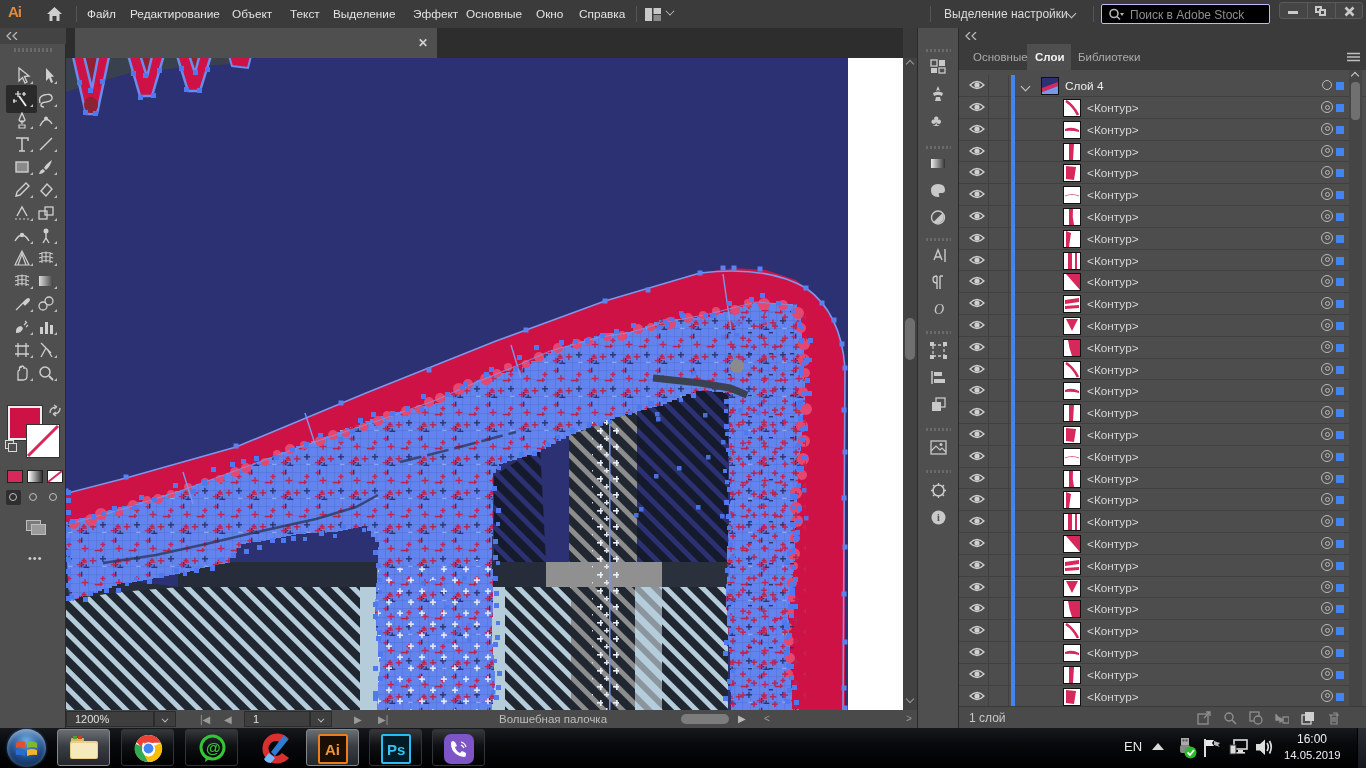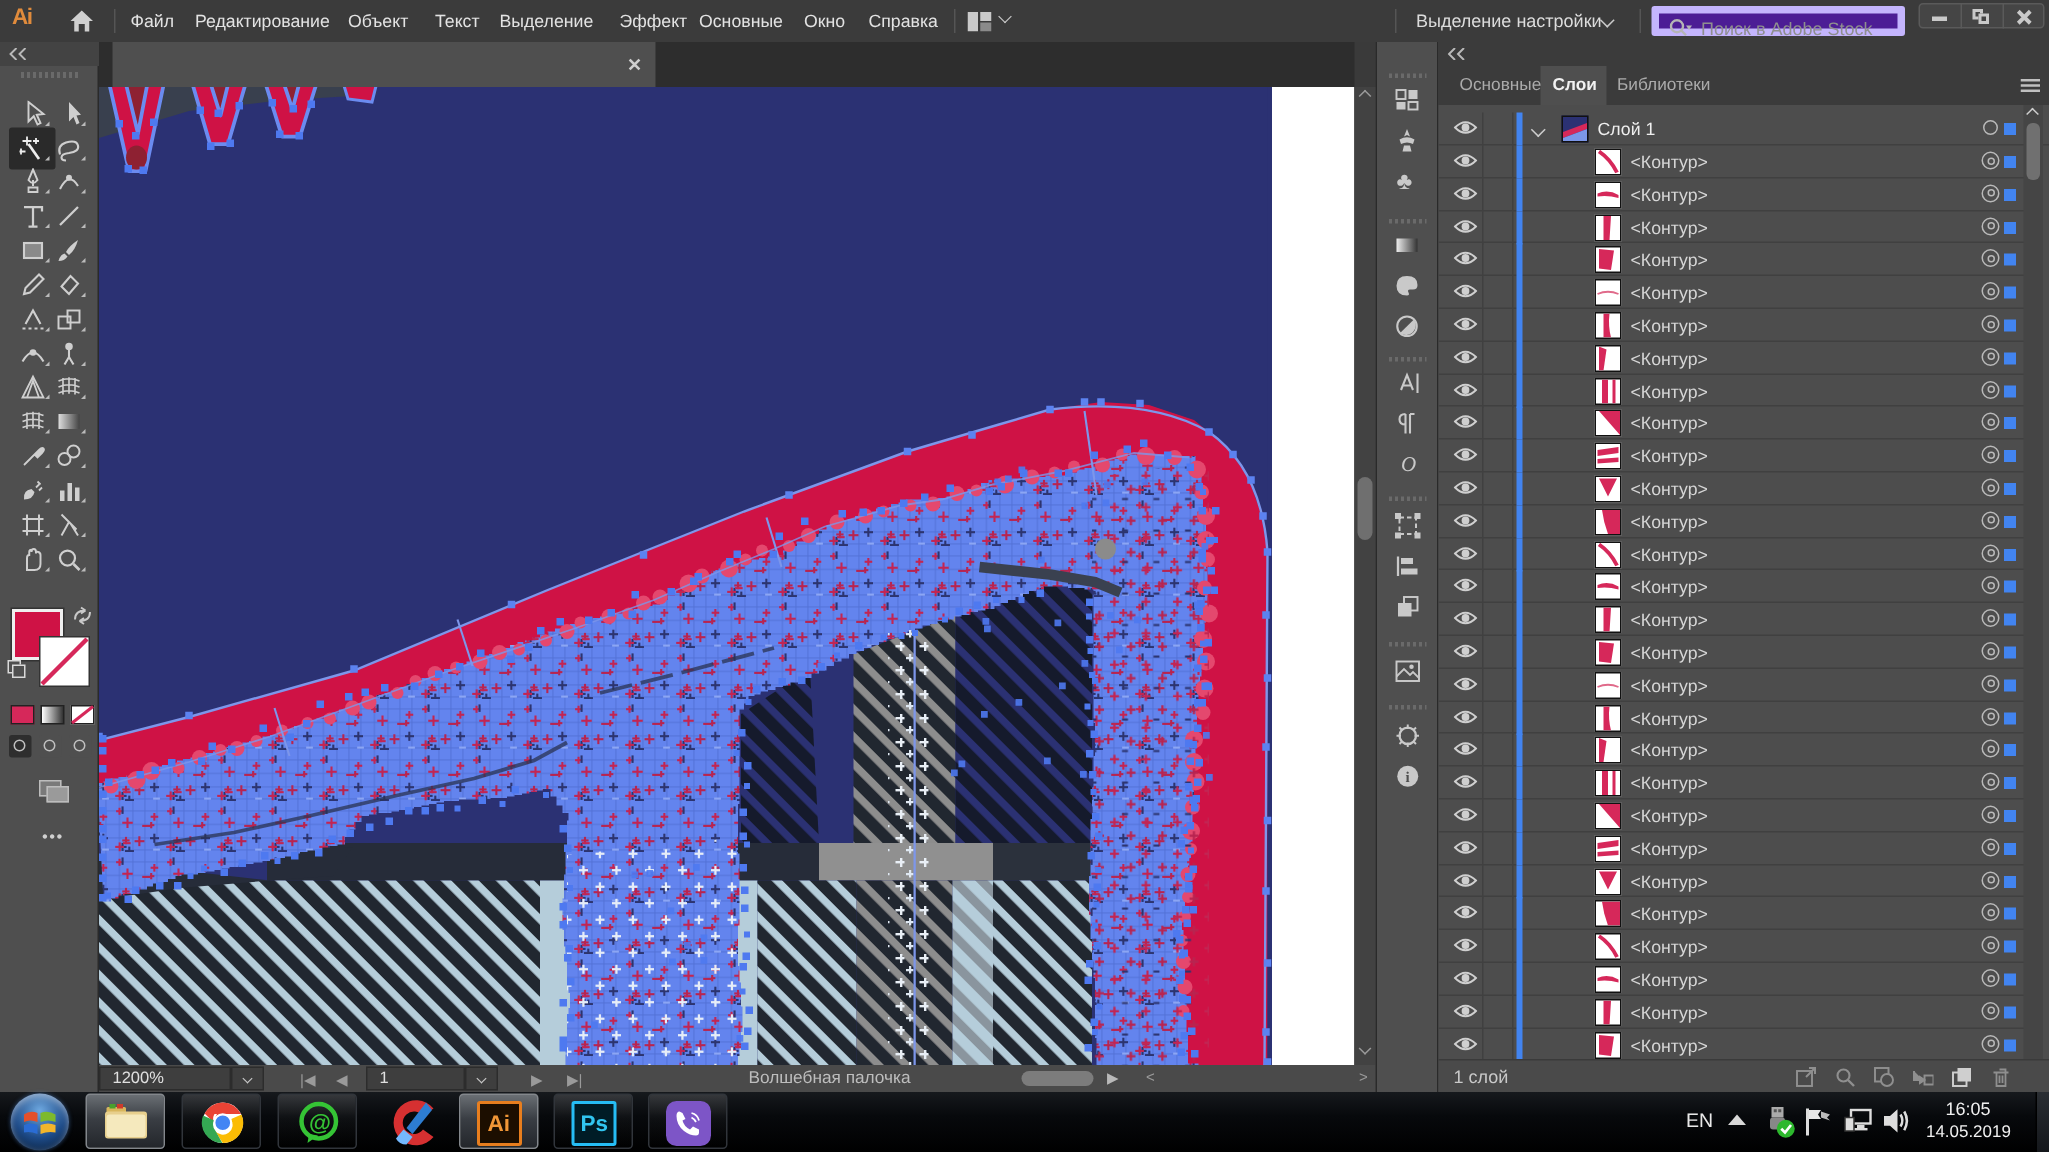--- a/index.html
+++ b/index.html
@@ -34,21 +34,21 @@
     <svg class="abs" style="left:645px;top:8px" width="16" height="13" viewBox="0 0 16 13">
       <rect width="7" height="13" fill="#c9c9c9"></rect>
       <rect x="8.5" width="7.5" height="6" fill="#c9c9c9"></rect>
       <rect x="8.5" y="7" width="7.5" height="6" fill="#8a8a8a"></rect>
     </svg>
     <span class="abs" style="left:666px;top:9px;width:8px;height:8px;border-right:1.5px solid #c9c9c9;border-bottom:1.5px solid #c9c9c9;transform:rotate(45deg) scale(.8);margin-top:-2px"></span>
     <div class="abs" style="left:930px;top:6px;width:1px;height:16px;background:#555"></div>
     <span class="abs" style="left:944px;top:0;line-height:28px;font-size:12px;color:#dcdcdc">Выделение настройки</span>
     <span class="abs" style="left:1068px;top:10px;width:7px;height:7px;border-right:1.5px solid #c9c9c9;border-bottom:1.5px solid #c9c9c9;transform:rotate(45deg)"></span>
     <div class="abs" style="left:1093px;top:6px;width:1px;height:16px;background:#555"></div>
-    <div class="abs" style="left:1101px;top:4px;width:169px;height:20px;background:#4c1d95;border:5px solid #c4b5fd;border-radius:2px">
+    <div class="abs" style="left:1101px;top:4px;width:169px;height:20px;background:#000000;border:1px solid #c4b5fd;border-radius:2px">
       <svg class="abs" style="left:6px;top:3px" width="16" height="13" viewBox="0 0 16 13">
         <circle cx="6" cy="5.5" r="4" fill="none" stroke="#b5b5b5" stroke-width="1.6"></circle>
         <line x1="9" y1="8.5" x2="12" y2="11.5" stroke="#b5b5b5" stroke-width="1.6"></line>
         <path d="M12,5 l4,0 -2,3 z" fill="#b5b5b5"></path>
       </svg>
       <span class="abs" style="left:28px;top:3px;font-size:12px;color:#8f8f8f">Поиск в Adobe Stock</span>
     </div>
     <div class="abs" style="left:1279px;top:2px;width:84px;height:17px;border:1px solid #5a5a5a;border-radius:3px;background:#454545"></div>
     <div class="abs" style="left:1307px;top:2px;width:1px;height:17px;background:#5a5a5a"></div>
     <div class="abs" style="left:1335px;top:2px;width:1px;height:17px;background:#5a5a5a"></div>
@@ -849,21 +849,21 @@
           <circle cx="8" cy="6" r="2.6" fill="#cfcfcf"></circle>
         </svg>
         <div class="abs" style="left:29px;top:0;width:1px;height:22px;background:#404040"></div>
         <div class="abs" style="left:49px;top:0;width:1px;height:22px;background:#404040"></div>
         <div class="abs" style="left:52px;top:0;width:4px;height:22px;background:#4284f0"></div>
         <span class="abs" style="left:63px;top:8px;width:7px;height:7px;border-right:1.6px solid #ccc;border-bottom:1.6px solid #ccc;transform:rotate(45deg)"></span>
         <div class="abs" style="left:82px;top:2px;width:18px;height:18px;background:#2b3173;border:1px solid #111"><svg width="16" height="16">
             <path d="M0,10 L16,4 L16,8 L0,14 Z" fill="#d6285a"></path>
             <path d="M0,14 L16,8 L16,16 L0,16 Z" fill="#7b96e8"></path>
           </svg></div>
-        <span class="abs" style="left:106px;top:4px;color:#efefef;font-size:11.8px">Слой 1</span>
+        <span class="abs" style="left:106px;top:4px;color:#efefef;font-size:11.8px">Слой 4</span>
         <span class="abs" style="left:363px;top:5px;width:10px;height:10px;border:1.4px solid #b9b9b9;border-radius:50%"></span>
         <div class="abs" style="left:377px;top:7px;width:8px;height:8px;background:#4284f0"></div>
       </div>
       <div class="abs" style="left:0;top:27.0px;width:402px;height:21.8px;border-bottom:1px solid #404040">
         <svg class="abs" style="left:10px;top:4px" width="16" height="12" viewBox="0 0 16 12">
           <path d="M1,6 Q8,-1 15,6 Q8,13 1,6 Z" fill="none" stroke="#cfcfcf" stroke-width="1.3"></path>
           <circle cx="8" cy="6" r="2.6" fill="#cfcfcf"></circle>
         </svg>
         <div class="abs" style="left:29px;top:0;width:1px;height:22px;background:#404040"></div>
         <div class="abs" style="left:49px;top:0;width:1px;height:22px;background:#404040"></div>
@@ -1419,15 +1419,15 @@
     <svg class="abs" style="left:1228px;top:9px" width="22" height="21" viewBox="0 0 22 21">
 <rect x="6" y="3" width="13" height="9" fill="none" stroke="#ddd" stroke-width="1.6"></rect>
 <rect x="10" y="13" width="5" height="2" fill="#ddd"></rect>
       <rect x="8" y="15" width="9" height="1.6" fill="#ddd"></rect>
 <rect x="2" y="8" width="6" height="9" fill="#ddd" stroke="#333" stroke-width="1"></rect>
 </svg>
     <svg class="abs" style="left:1254px;top:9px" width="22" height="21" viewBox="0 0 22 21">
 <path d="M2,7 L6,7 L11,2.5 L11,18 L6,13.5 L2,13.5 Z" fill="#ddd"></path>
 <path d="M13,6 Q15.5,10 13,14 M15.5,4 Q19,10 15.5,16.5" stroke="#ddd" stroke-width="1.7" fill="none"></path>
 </svg>
-    <span class="abs" style="left:1297px;top:4px;color:#f0f0f0;font-size:12px">16:05</span>
+    <span class="abs" style="left:1297px;top:4px;color:#f0f0f0;font-size:12px">16:00</span>
     <span class="abs" style="left:1284px;top:21px;color:#f0f0f0;font-size:11.3px">14.05.2019</span>
     <div class="abs" style="left:1357px;top:0;width:9px;height:40px;background:linear-gradient(#2a2e33,#14171b);border-left:1px solid #000"></div>
   </div>
 </body></html>

